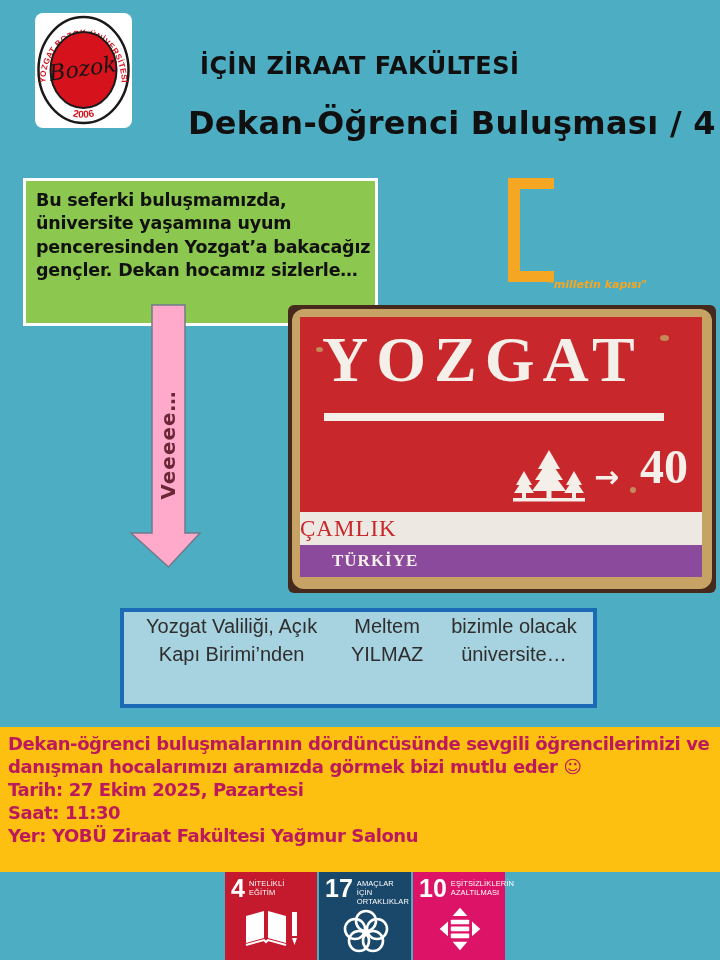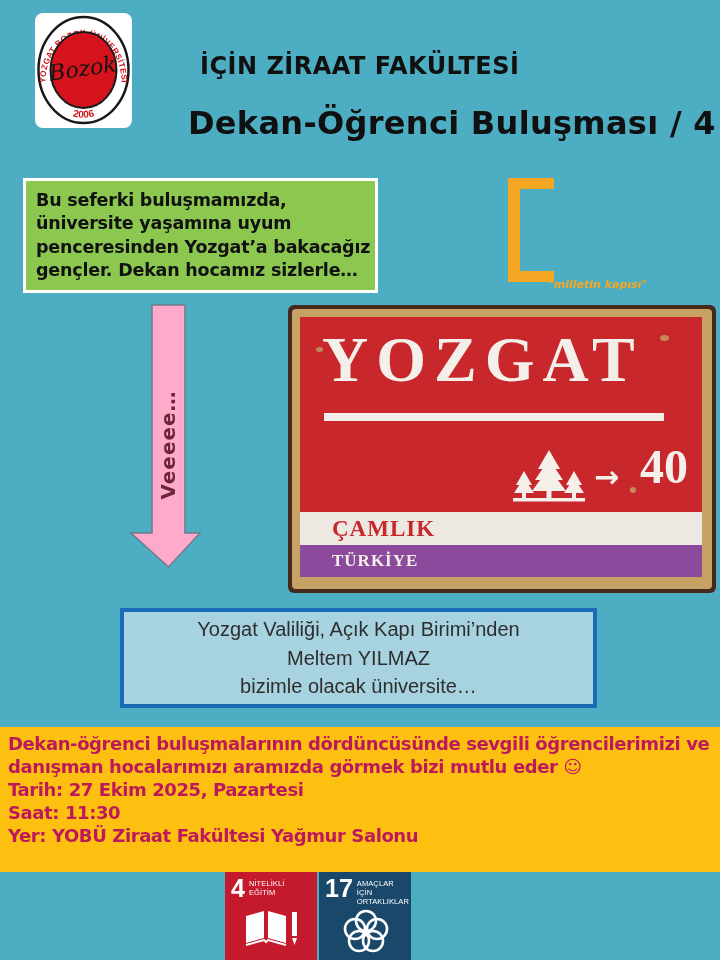--- a/index.html
+++ b/index.html
@@ -18,21 +18,21 @@
     font-size:24px;font-weight:600;color:#101010;letter-spacing:.5px;
     white-space:pre;
   }
   .subtitle{
     position:absolute;left:188px;top:104px;
     font-size:32px;font-weight:600;color:#101010;letter-spacing:.3px;
     white-space:pre;
   }
   
   .green-box{
-    position:absolute;left:23px;top:178px;width:355px;height:115px;
+    position:absolute;left:23px;top:178px;width:355px;height:148px;
     background:#8CC84F;border:3px solid #fff;box-sizing:border-box;
     padding:8px 10px;
     font-size:17.5px;font-weight:600;color:#111;
     line-height:1.33;white-space:pre;letter-spacing:-0.2px;
   }
   
   .ak-logo{position:absolute;left:508px;top:172px;width:175px;height:130px;}
   .ak-bracket{
     position:absolute;left:0;top:6px;width:46px;height:104px;
     border-left:12px solid #F5A623;
@@ -59,21 +59,21 @@
     transform:rotate(-90deg);
     font-size:20px;font-weight:600;color:#6B2737;letter-spacing:1px;
     text-align:center;
   }
   
   .sign{
     position:absolute;left:288px;top:305px;width:428px;height:288px;
     background:#45291D;border-radius:6px;padding:4px;box-sizing:border-box;
   }
   .sign-tan{
-    width:100%;height:100%;background:#C6A265;border-radius:4px;
+    width:100%;height:100%;background:#C6A265;border-radius:12px;
     padding:8px 10px 12px 8px;box-sizing:border-box;
   }
   .sign-red{
     width:100%;height:100%;background:#C8272B;
     display:flex;flex-direction:column;position:relative;overflow:hidden;
   }
   .sign-top{flex:1;position:relative;}
   .sign-city{
     position:absolute;left:22px;top:6px;
     font-family:"Liberation Serif",serif;font-weight:700;
@@ -87,34 +87,34 @@
     position:absolute;left:294px;top:142px;
     font-size:30px;color:#F4EFE9;font-weight:700;
   }
   .sign-number{
     position:absolute;left:340px;top:122px;
     font-family:"Liberation Serif",serif;font-weight:700;
     font-size:48px;color:#F4EFE9;
   }
   .sign-band-white{
     height:33px;background:#EDE8E2;display:flex;align-items:center;
-    font-family:"Liberation Serif",serif;font-weight:700;
-    font-size:23px;color:#C8272B;padding-left:32px;letter-spacing:1px;
+    font-family:"Liberation Serif",serif;font-weight:400;
+    font-size:23px;color:#C8272B;letter-spacing:1px;
   }
   .sign-band-purple{
     height:32px;background:#8B4A9B;display:flex;align-items:center;
     font-family:"Liberation Serif",serif;font-weight:700;
     font-size:17px;color:#F4EFE9;padding-left:32px;letter-spacing:1px;
   }
   .speck{position:absolute;background:#C6A265;border-radius:50%;opacity:.8;}
   
   .guest-box{
     position:absolute;left:120px;top:608px;width:477px;height:100px;
     background:#A7D2DF;border:4px solid #1B6AB5;box-sizing:border-box;
-    display:flex;flex-direction:column;justify-content:center;
+    display:flex;flex-direction:row;justify-content:center;
     text-align:center;
     font-family:"Liberation Sans",sans-serif;
     font-size:20px;color:#2E2E2E;line-height:1.42;
   }
   
   .yellow-band{
     position:absolute;left:0;top:727px;width:720px;height:145px;
     background:#FDC010;box-sizing:border-box;padding:5px 8px;
     font-size:18px;font-weight:600;color:#be185d;
     line-height:1.28;letter-spacing:-0.4px;
@@ -262,15 +262,35 @@
             <circle cx="24" cy="12" r="10"></circle>
             <circle cx="13" cy="20" r="10"></circle>
             <circle cx="35" cy="20" r="10"></circle>
             <circle cx="17" cy="32" r="10"></circle>
             <circle cx="31" cy="32" r="10"></circle>
           </g>
         </svg>
       </div>
     </div>
 
+    <div class="sdg-card" style="background:#DD1367">
+      <div class="sdg-head">
+        <div class="sdg-num">10</div>
+        <div class="sdg-label">EŞİTSİZLİKLERİN
+AZALTILMASI</div>
+      </div>
+      <div class="sdg-icon">
+        <svg width="50" height="48" viewBox="0 0 52 52">
+          <g fill="#fff">
+            <rect x="16" y="17" width="20" height="5" rx="1"></rect>
+            <rect x="16" y="24.5" width="20" height="5" rx="1"></rect>
+            <rect x="16" y="32" width="20" height="5" rx="1"></rect>
+            <polygon points="26,4 18,13 34,13"></polygon>
+            <polygon points="26,50 18,41 34,41"></polygon>
+            <polygon points="4,27 13,19 13,35"></polygon>
+            <polygon points="48,27 39,19 39,35"></polygon>
+          </g>
+        </svg>
+      </div>
+    </div>
 
   </div>
 </div>
 
 </body></html>

